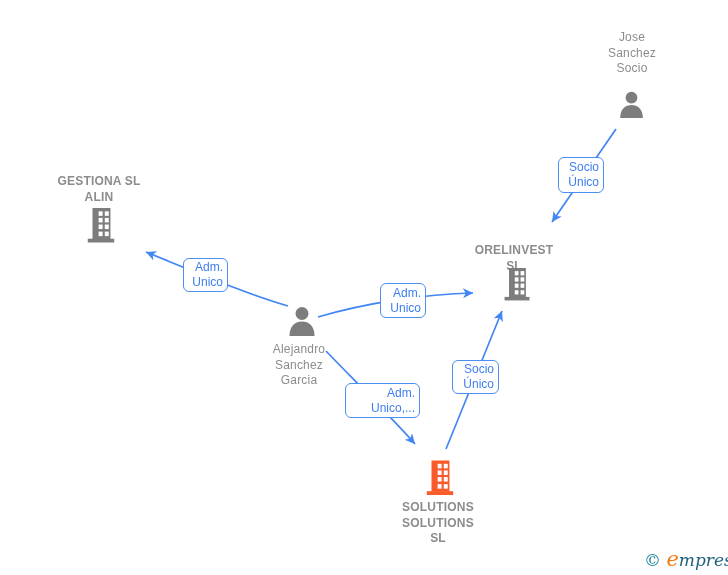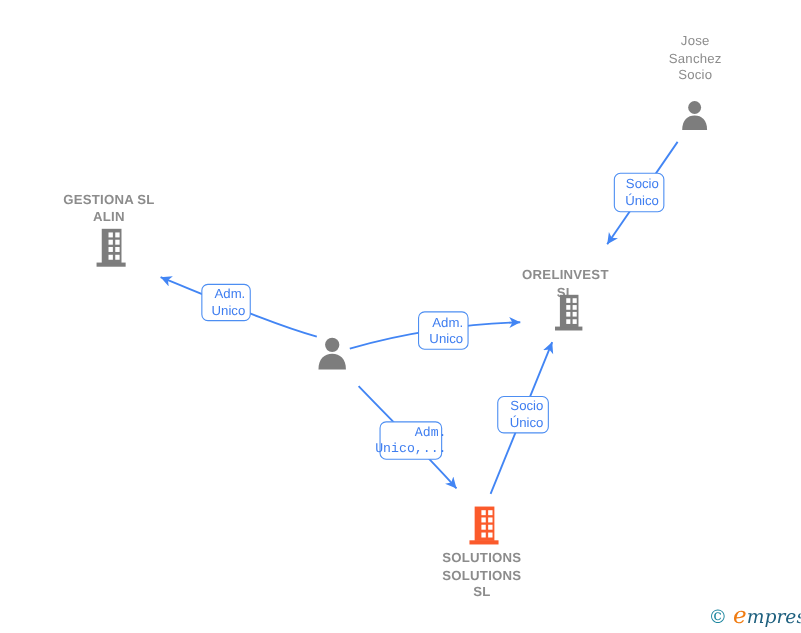--- a/index.html
+++ b/index.html
@@ -117,20 +117,25 @@
       </g>
     </svg>
   </div>
 
   <div class="node-icon" style="left:286px;top:305px;">
     <svg width="32" height="32" viewBox="0 0 32 32">
       <circle cx="16" cy="8.5" r="6.5" fill="#7d7d7d"></circle>
       <path d="M3.5,31 C3.5,21 9,16.5 16,16.5 C23,16.5 28.5,21 28.5,31 Z" fill="#7d7d7d"></path>
     </svg>
   </div>
+  <div class="node-label" style="left:249px;top:342px;width:100px;">
+    <span>Alejandro</span>
+    <span>Sanchez</span>
+    <span>Garcia</span>
+  </div>
 
   <div class="node-icon" style="left:423px;top:458px;">
     <svg width="34" height="39" viewBox="0 0 36 40">
       <rect x="4" y="34.5" width="28" height="4" fill="#fb5a2b"></rect>
       <rect x="9" y="2" width="19" height="33" fill="#fb5a2b"></rect>
       <g fill="#ffffff">
         <rect x="15.5" y="5.5" width="4.2" height="4.8"></rect>
           <rect x="22" y="5.5" width="4.2" height="4.8"></rect>
         <rect x="15.5" y="12.5" width="4.2" height="4.8"></rect>
           <rect x="22" y="12.5" width="4.2" height="4.8"></rect>
@@ -146,21 +151,21 @@
     <span>SOLUTIONS</span>
     <span>SL</span>
   </div>
 
   <div class="edge-label" style="left:558px;top:157px;width:46px;height:36px;">Socio Único</div>
 
   <div class="edge-label" style="left:183px;top:258px;width:45px;height:34px;">Adm. Unico</div>
 
   <div class="edge-label" style="left:380px;top:283px;width:46px;height:35px;">Adm. Unico</div>
 
-  <div class="edge-label" style="left:345px;top:383px;width:57px;height:35px;font-family:Liberation Mono, monospace;">Adm. Unico,...</div>
+  <div class="edge-label" style="left:345px;top:383px;width:75px;height:35px;">Adm. Unico,...</div>
 
   <div class="edge-label" style="left:452px;top:360px;width:47px;height:34px;">Socio Único</div>
 
   <div id="watermark">
     <span class="wm-copy">©</span>
     <span class="wm-first">e</span><span class="wm-rest">mpresia</span>
   </div>
 
 </div>
 

